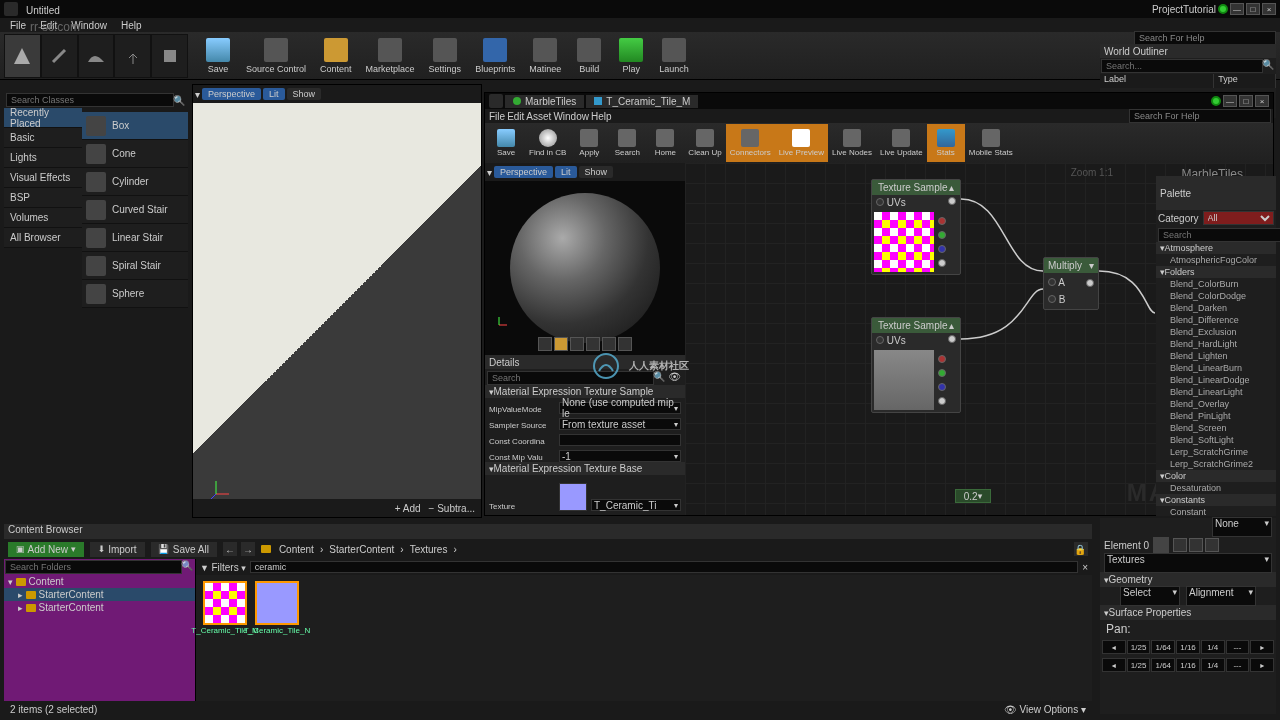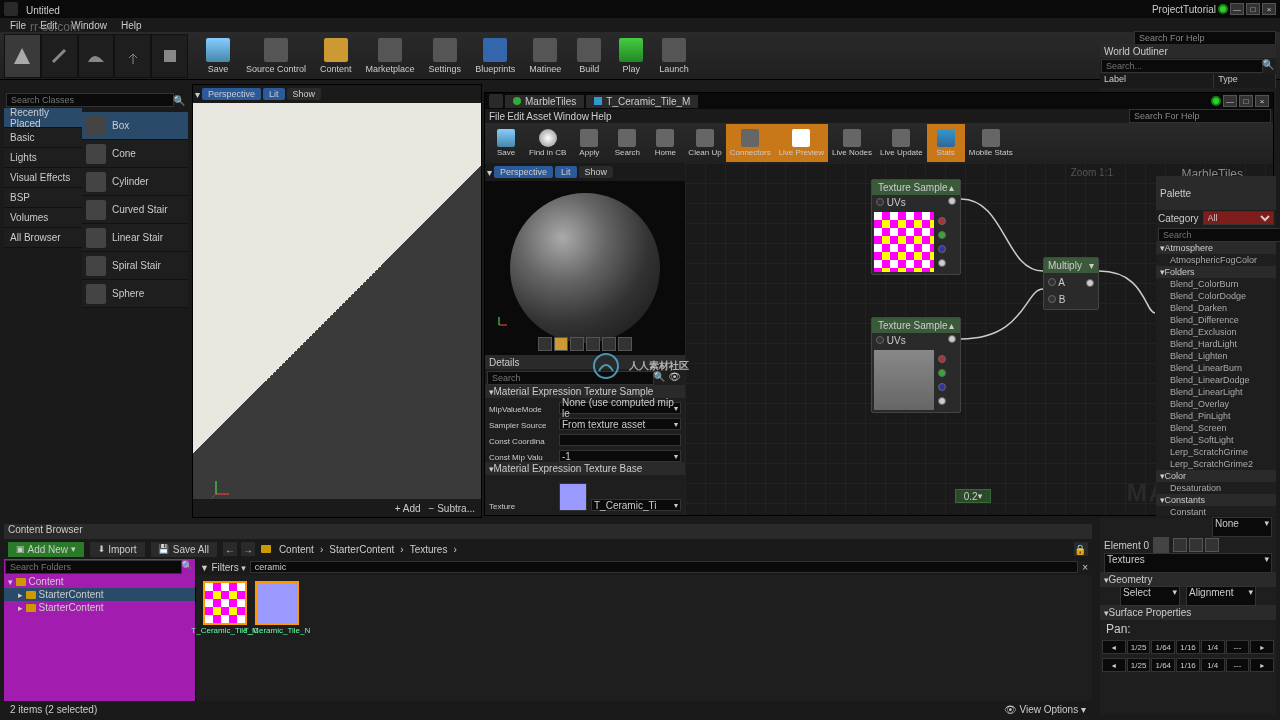--- a/index.html
+++ b/index.html
@@ -107,21 +107,21 @@
 .content-browser{position:absolute;left:4px;top:524px;width:1088px;height:192px;background:#1e1e1e}
 .cb-hdr{height:15px;background:#2a2a2a;padding:0 4px;display:flex;font-size:9px}
 .cb-toolbar{height:20px;background:#1a1a1a;display:flex;align-items:center;gap:6px;padding:0 4px}
 .cb-btn{padding:2px 8px;background:#2a2a2a;font-size:9px;display:flex;align-items:center;gap:3px}
 .cb-btn.green{background:#2a7a2a}
 .cb-nav{display:flex;align-items:center;gap:4px}
 .cb-arrow{width:14px;height:14px;background:#2a2a2a;display:flex;align-items:center;justify-content:center}
 .cb-path{display:flex;align-items:center;gap:2px;font-size:10px}
 .cb-path span{padding:0 2px}
 .cb-body{display:flex;height:calc(100% - 50px)}
-.cb-tree{width:192px;background:#a21caf;border-right:1px solid #000}
+.cb-tree{width:192px;background:#701a75;border-right:1px solid #000}
 .cb-tree-search{height:16px;padding:1px;display:flex}
 .cb-tree-item{padding:1px 4px;font-size:9px;display:flex;align-items:center;gap:3px}
 .cb-tree-item.ind1{padding-left:14px}
 .cb-tree-item.sel{background:#2a4a6a}
 .cb-assets{flex:1;display:flex;flex-direction:column}
 .cb-filter{height:16px;display:flex;align-items:center;gap:4px;padding:0 4px;background:#1a1a1a}
 .cb-filter-lbl{font-size:9px}
 .cb-filter-input{flex:1;background:#0a0a0a;border:1px solid #333;height:12px;color:#ccc;font-size:9px;padding:0 4px}
 .cb-grid{flex:1;display:flex;gap:6px;padding:6px;align-items:flex-start}
 .cb-asset{width:46px;display:flex;flex-direction:column;align-items:center}

